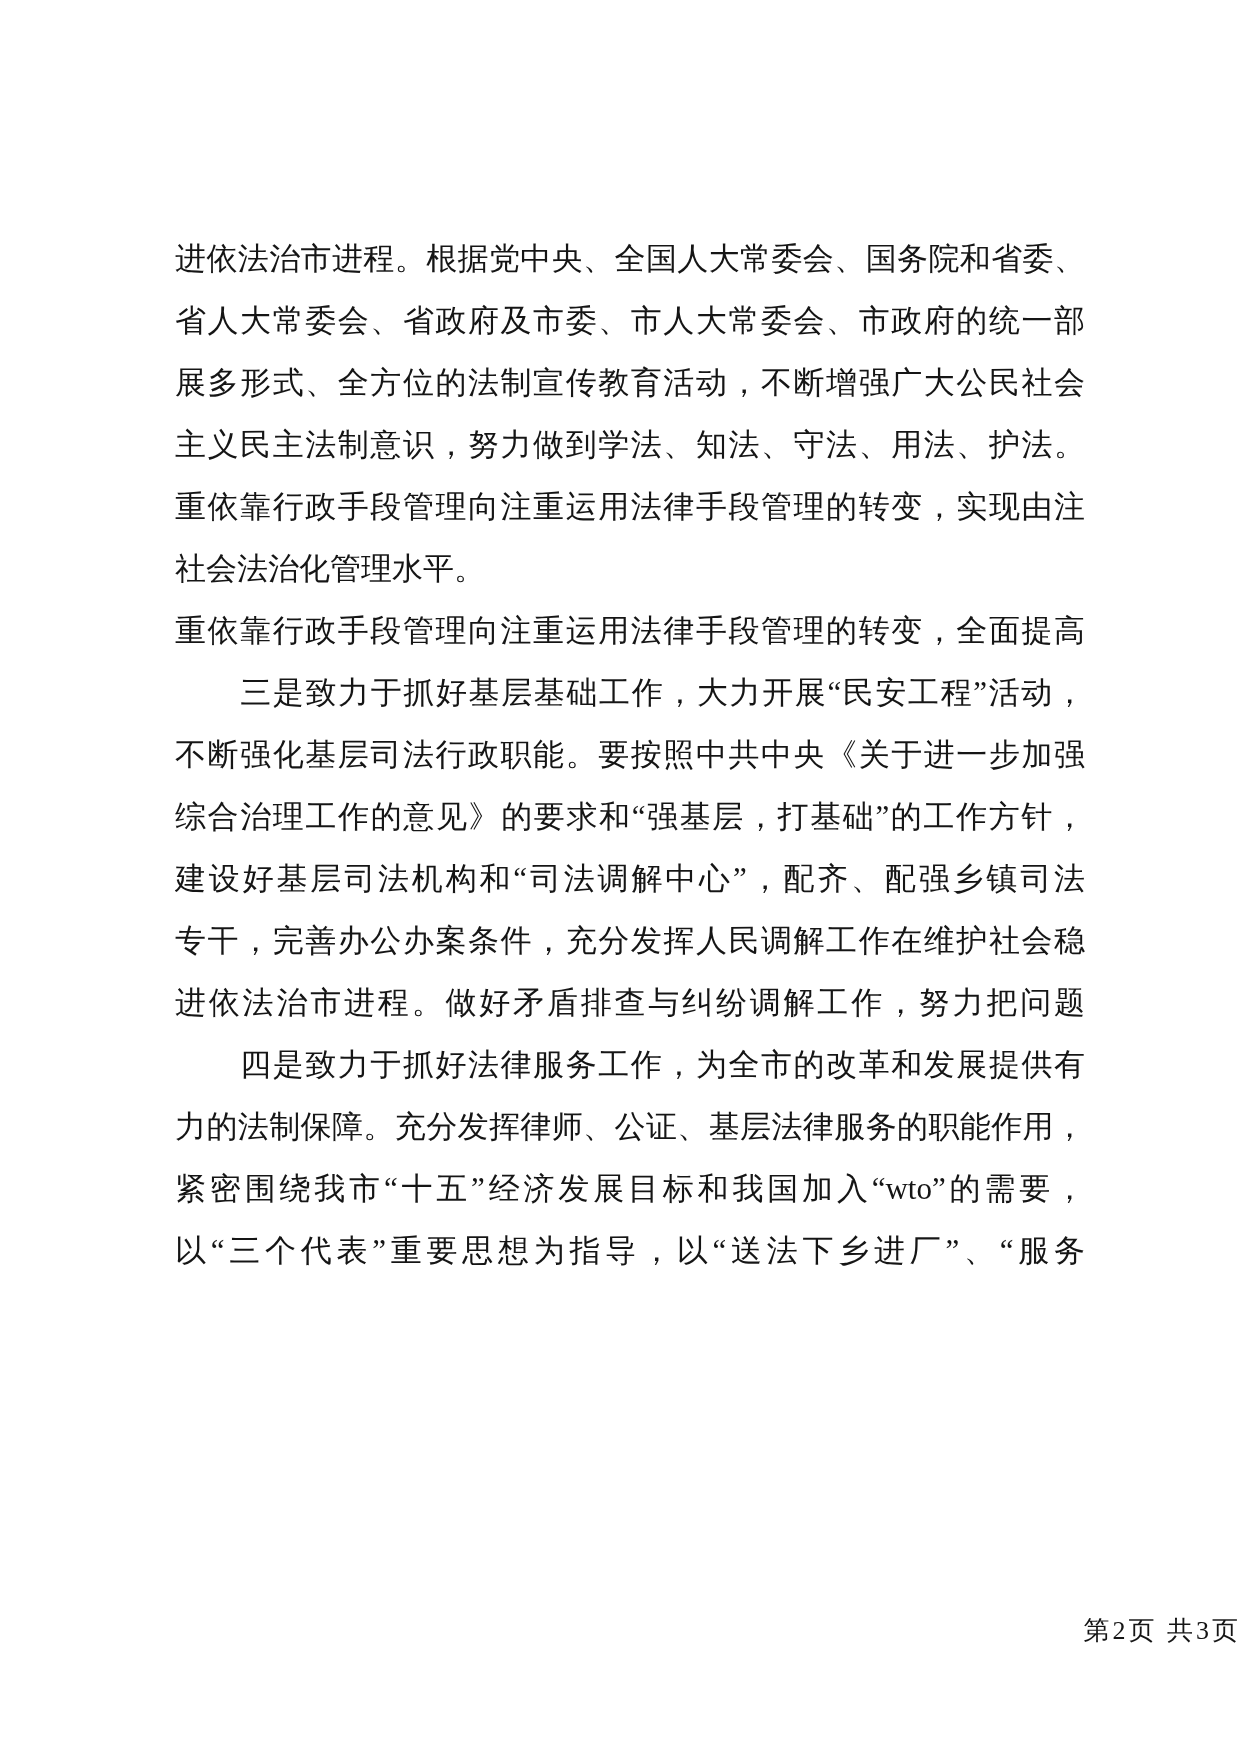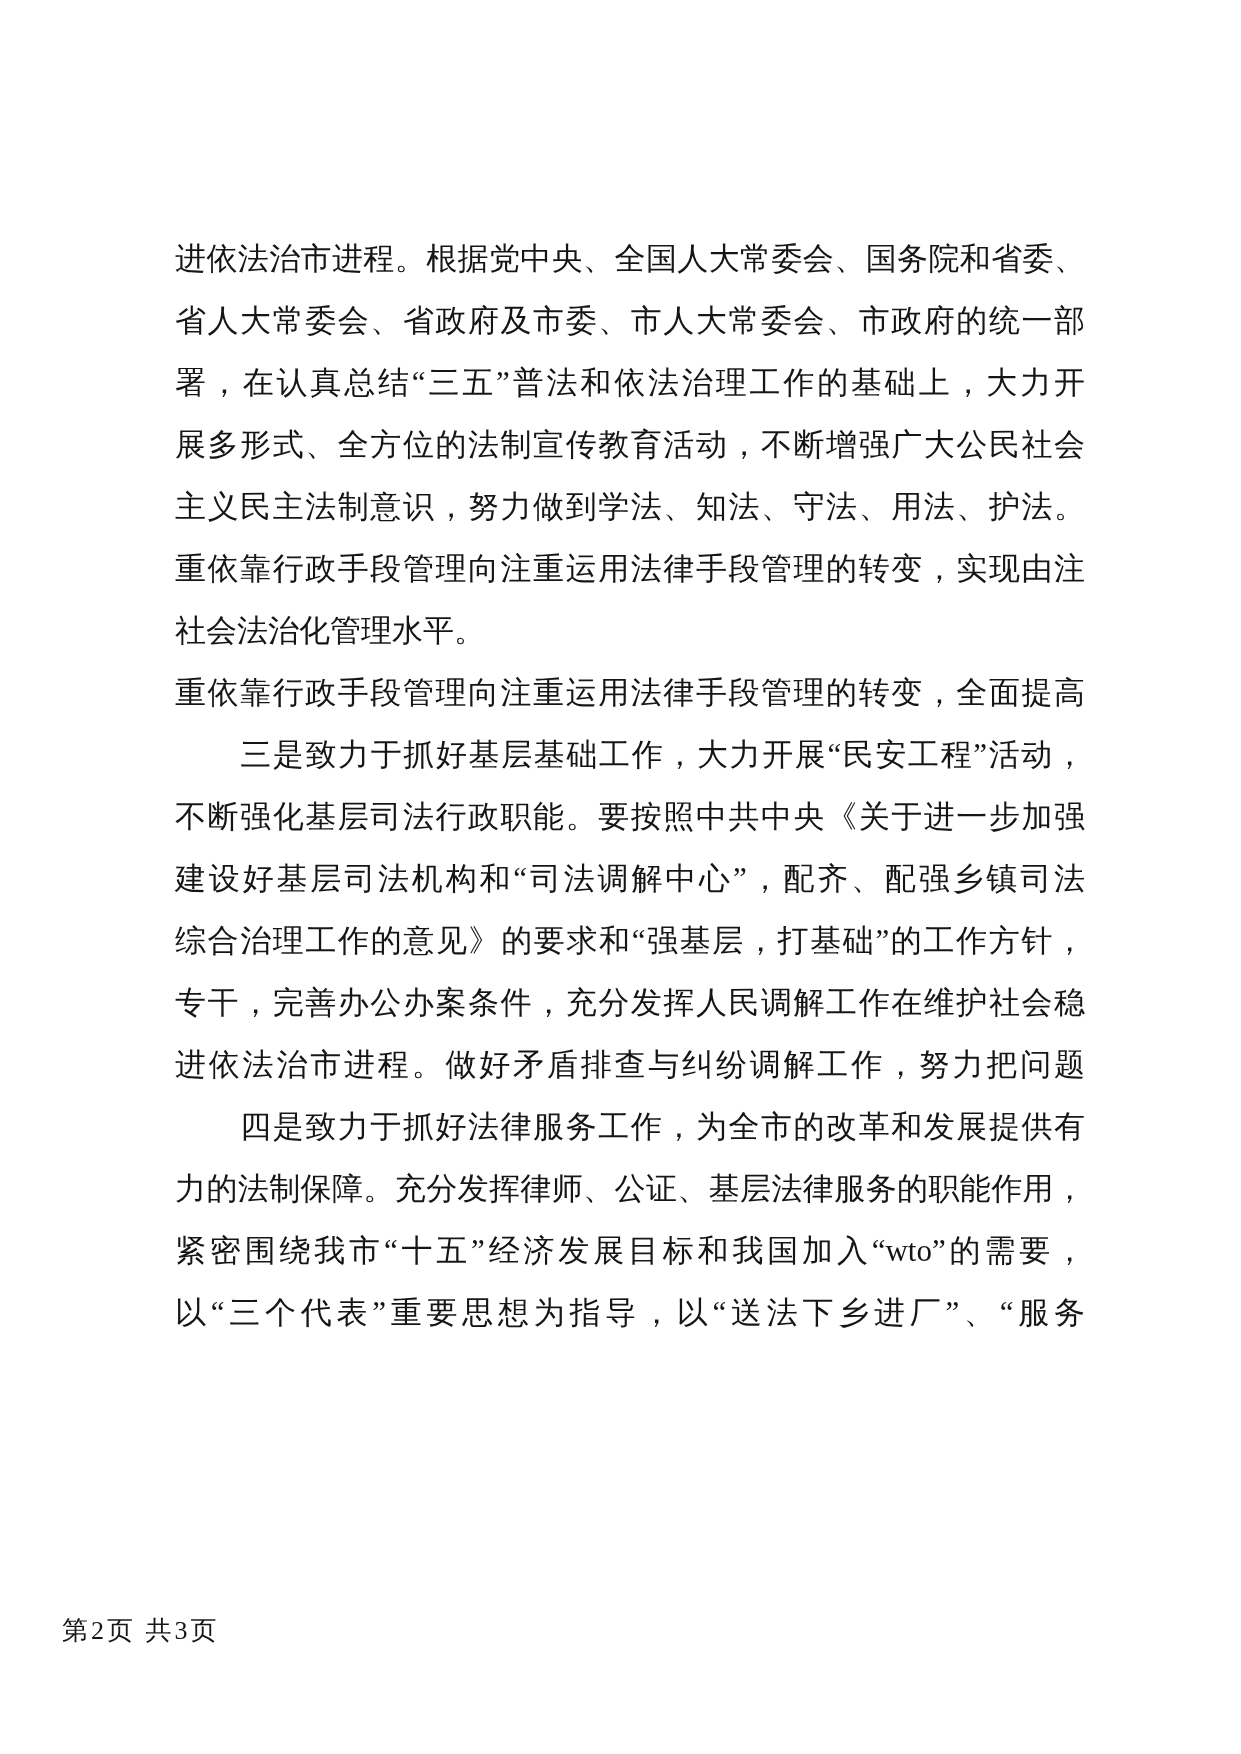--- a/index.html
+++ b/index.html
@@ -41,48 +41,47 @@
     margin-left: 12px;
   }
   .line.end {
     text-align-last: left;
   }
   .footer {
     position: absolute;
     top: 1612px;
     left: 0;
     width: 100%;
-    text-align: left;
+    text-align: right;
     text-indent: 62px;
     font-size: 26px;
     line-height: 38px;
     letter-spacing: 3px;
     color: #151515;
   }
 </style>
 </head>
 <body>
 
 <div class="page">
 
   <div class="doc-body">
 
     <div class="line">进依法治市进程。根据党中央、全国人大常委会、国务院和省委、</div>
     <div class="line">省人大常委会、省政府及市委、市人大常委会、市政府的统一部</div>
-    <div class="line">署，在认真总结“三五”普法和依法治理工作的基础上，大力开</div>
     <div class="line">展多形式、全方位的法制宣传教育活动，不断增强广大公民社会</div>
     <div class="line">主义民主法制意识，努力做到学法、知法、守法、用法、护法。</div>
     <div class="line">重依靠行政手段管理向注重运用法律手段管理的转变，实现由注</div>
     <div class="line end">社会法治化管理水平。</div>
     <div class="line">重依靠行政手段管理向注重运用法律手段管理的转变，全面提高</div>
 
     <div class="line">　　三是致力于抓好基层基础工作，大力开展“民安工程”活动，</div>
     <div class="line">不断强化基层司法行政职能。要按照中共中央《关于进一步加强</div>
+    <div class="line">综合治理工作的意见》的要求和“强基层，打基础”的工作方针，</div>
     <div class="line">建设好基层司法机构和“司法调解中心”，配齐、配强乡镇司法</div>
-    <div class="line">综合治理工作的意见》的要求和“强基层，打基础”的工作方针，</div>
     <div class="line">专干，完善办公办案条件，充分发挥人民调解工作在维护社会稳</div>
     <div class="line">进依法治市进程。做好矛盾排查与纠纷调解工作，努力把问题</div>
 
     <div class="line">　　四是致力于抓好法律服务工作，为全市的改革和发展提供有</div>
     <div class="line">力的法制保障。充分发挥律师、公证、基层法律服务的职能作用，</div>
     <div class="line">紧密围绕我市“十五”经济发展目标和我国加入“wto”的需要，</div>
     <div class="line">以“三个代表”重要思想为指导，以“送法下乡进厂”、“服务</div>
   </div>
 
   <div class="footer">

